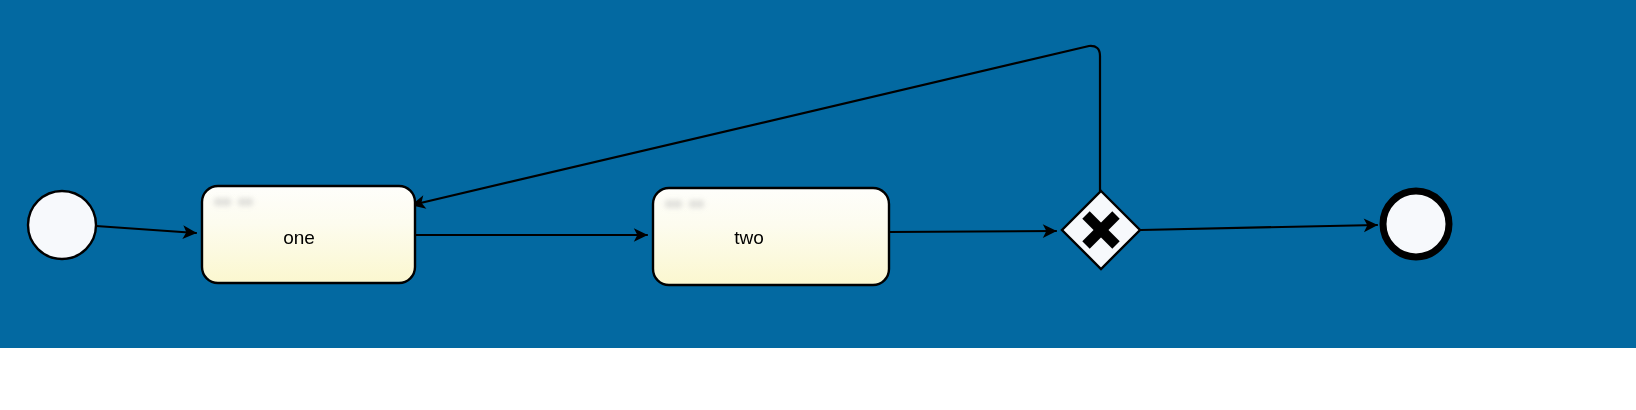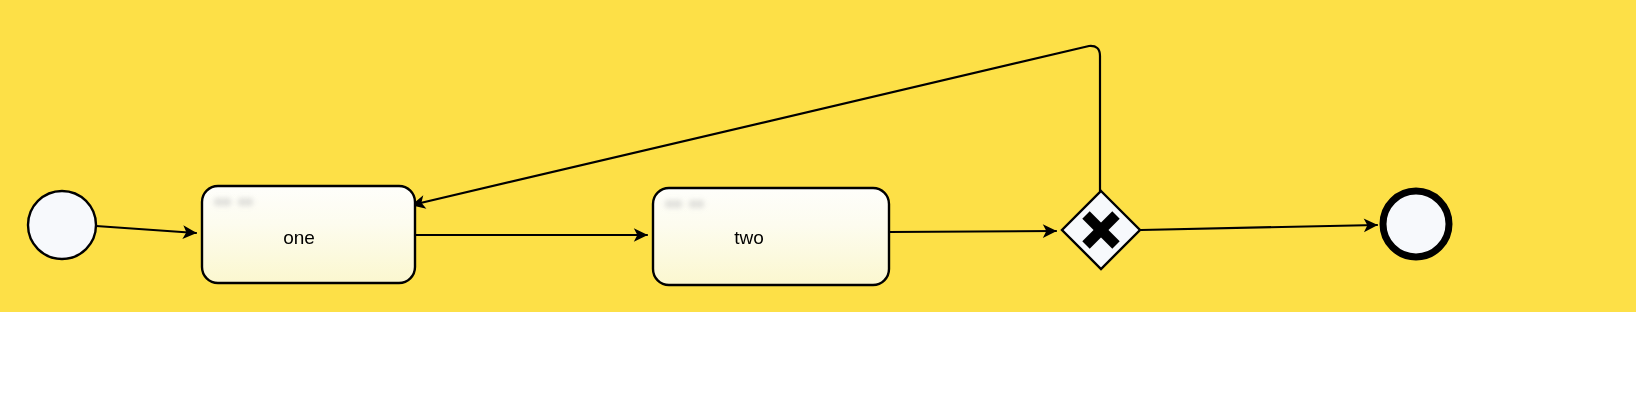--- a/index.html
+++ b/index.html
@@ -6,22 +6,22 @@
     margin: 0;
     padding: 0;
     background: #ffffff;
   }
   body {
     font-family: "Liberation Sans", sans-serif;
   }
   #canvas {
     position: relative;
     width: 1636px;
-    height: 312px;
-    background: #fde047;
+    height: 348px;
+    background: #0369a1;
     overflow: hidden;
   }
   #bpmn-svg {
     position: absolute;
     left: 0;
     top: 0;
     width: 1636px;
     height: 410px;
     display: block;
   }

